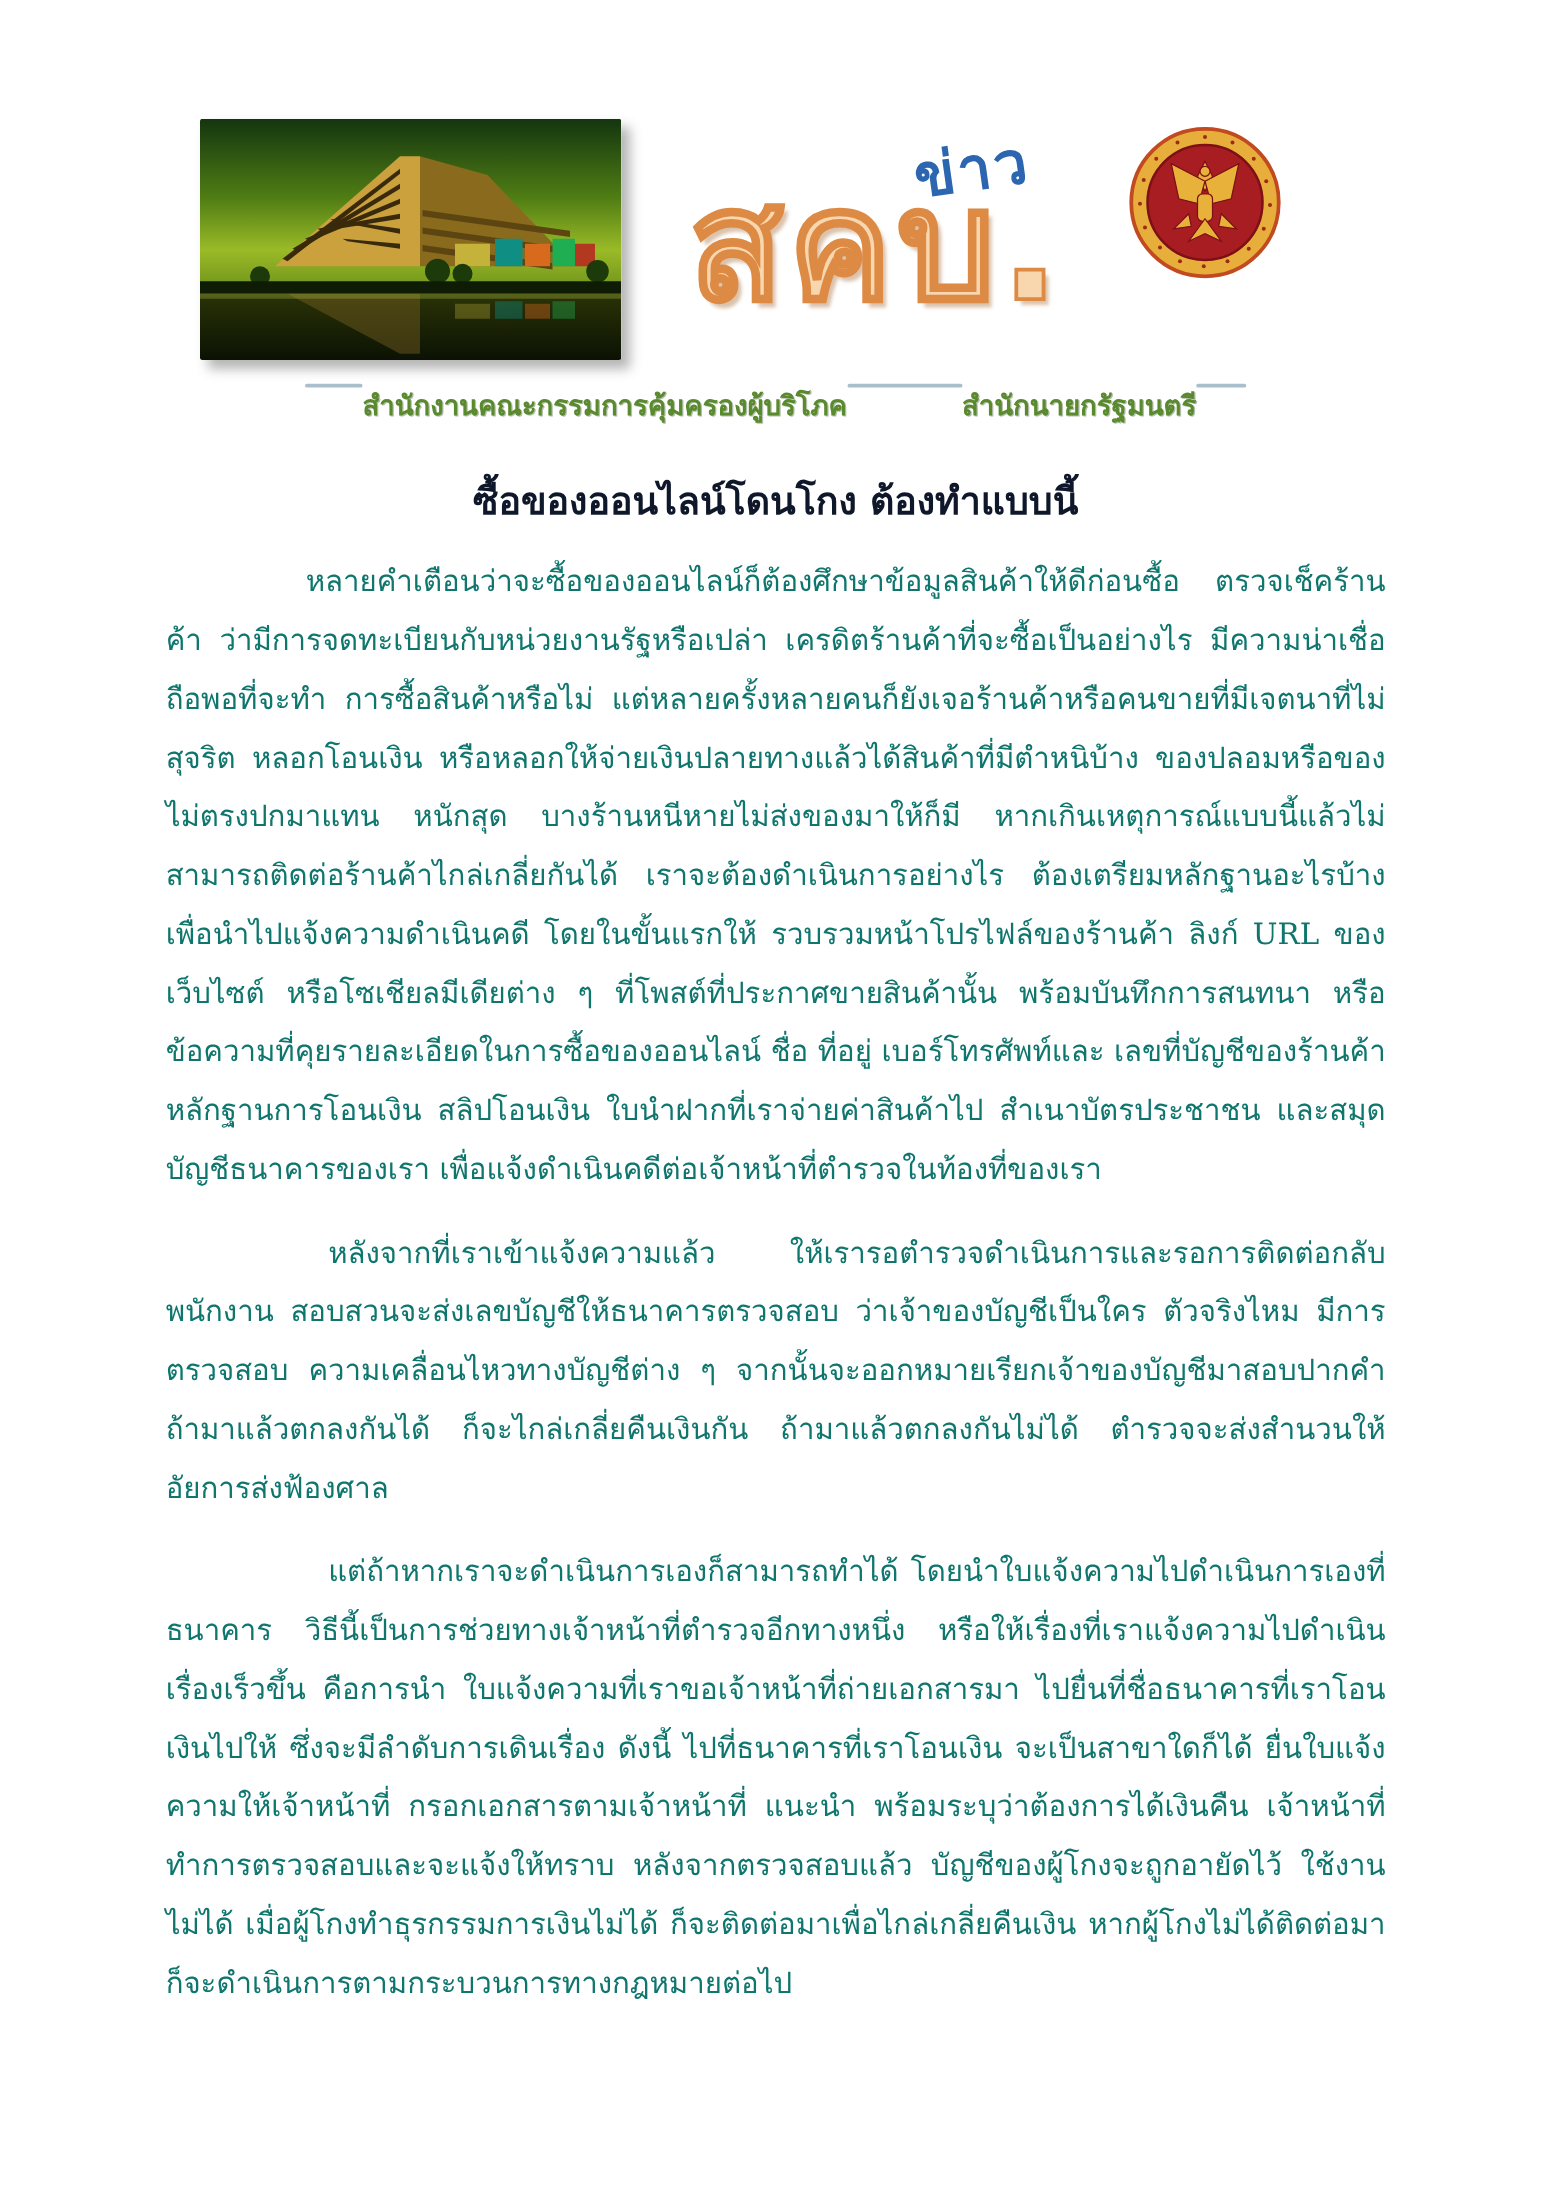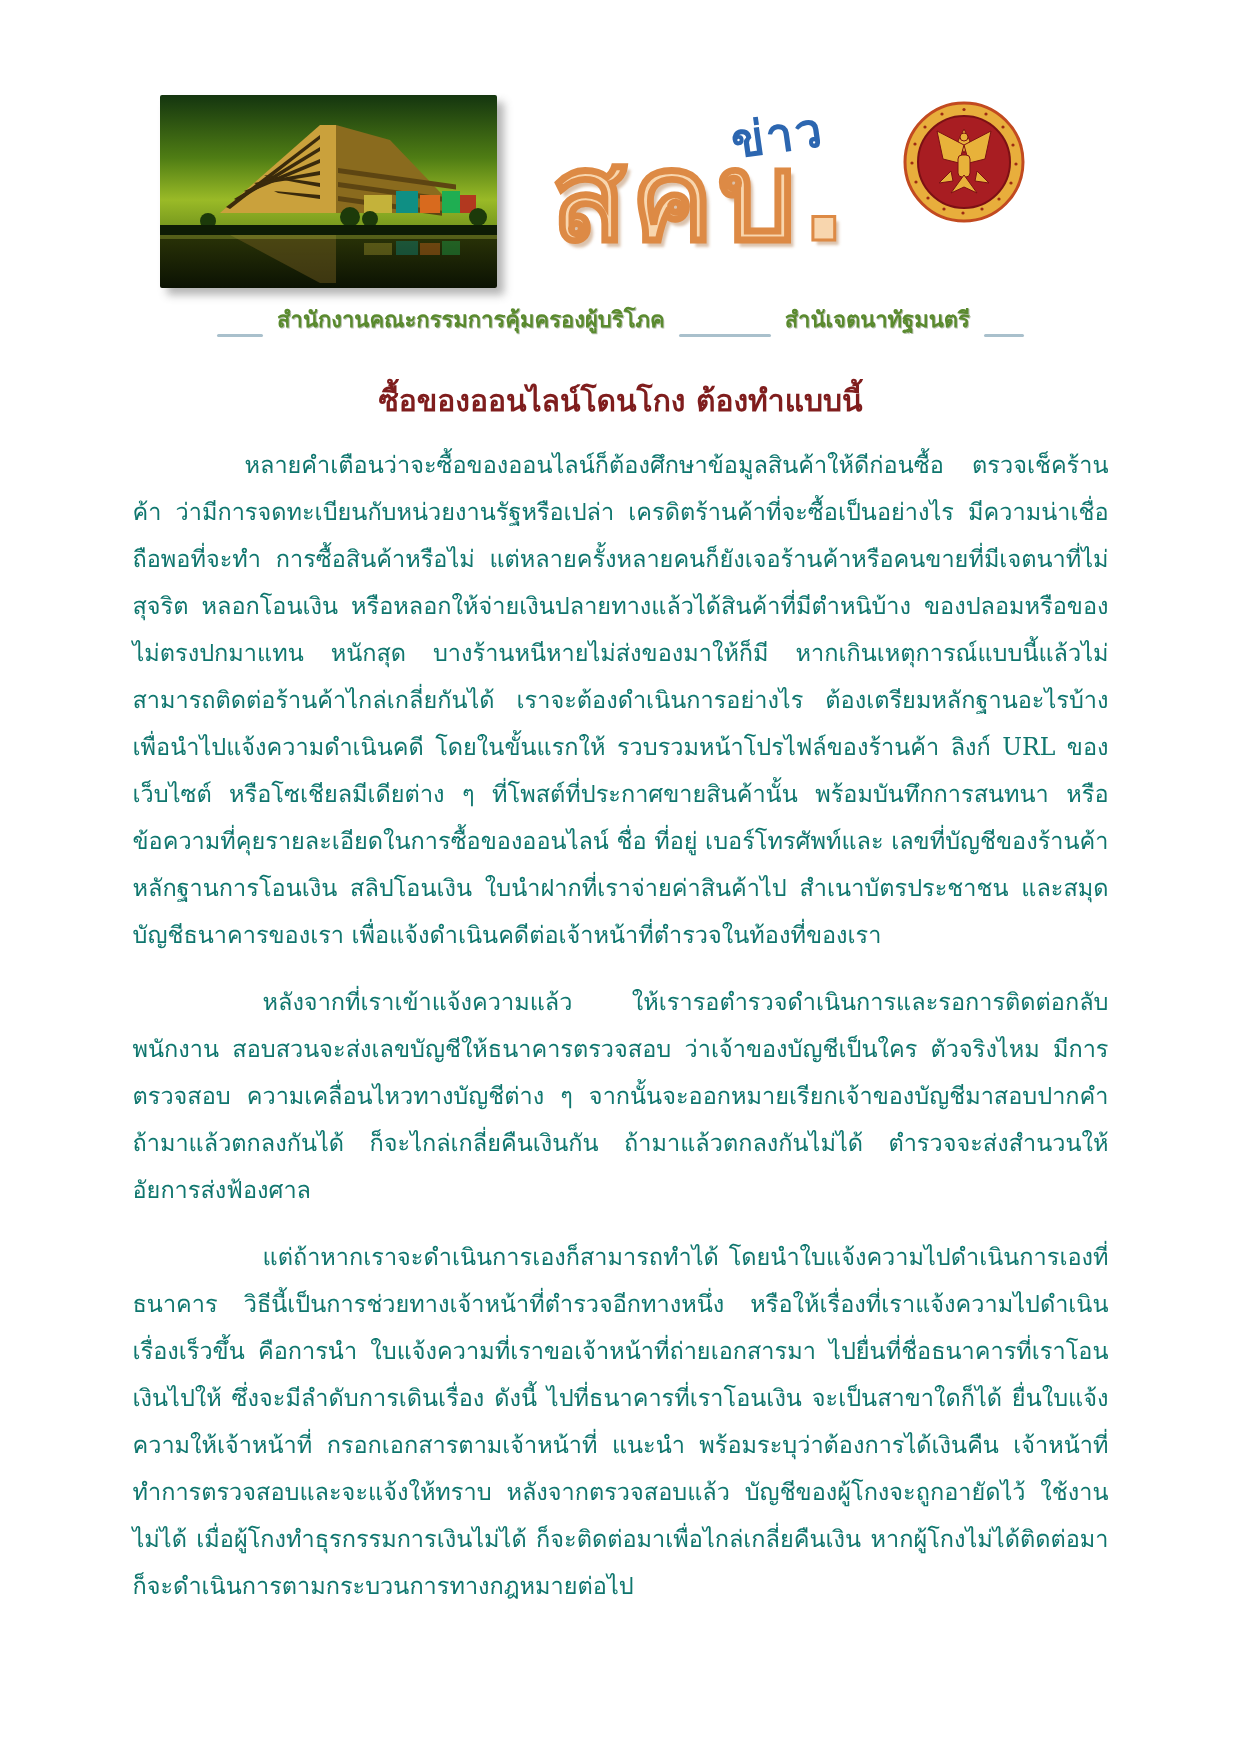--- a/index.html
+++ b/index.html
@@ -74,23 +74,22 @@
     margin-left: 4px;
     margin-top: 6px;
     flex: 0 0 auto;
   }
   .emblem svg { display: block; }
 
   
   .caption-row {
     margin-top: 12px;
     display: flex;
-    align-items: flex-end;
+    align-items: flex-start;
     justify-content: center;
-    gap: 14px;
     height: 30px;
   }
   .dash {
     height: 3px;
     background: #a9c0cc;
     border-radius: 2px;
     display: inline-block;
   }
   .dash.d1 { width: 46px; }
   .dash.d2 { width: 92px; }
@@ -103,21 +102,21 @@
     white-space: nowrap;
   }
 
   
   .title {
     margin: 40px 0 18px 0;
     text-align: center;
     font-family: "DejaVu Serif", "Liberation Serif", serif;
     font-size: 30px;
     font-weight: 700;
-    color: #7f1d1d;
+    color: #0f172a;
   }
 
   
   .article {
     width: 976px;
     margin: 0 auto;
     font-family: "DejaVu Serif", "Liberation Serif", serif;
   }
   .article p {
     margin: 0 0 20px 0;
@@ -238,21 +237,21 @@
         </g>
         <circle cx="61" cy="36" r="4" fill="#e8b23a" stroke="#7c1014"></circle>
       </svg>
     </div>
   </header>
 
   <div class="caption-row">
     <span class="dash d1"></span>
     <span class="caption-text">สำนักงานคณะกรรมการคุ้มครองผู้บริโภค</span>
     <span class="dash d2"></span>
-    <span class="caption-text">สำนัเจตนาทัฐมนตรี</span>
+    <span class="caption-text">สำนักนายกรัฐมนตรี</span>
     <span class="dash d3"></span>
   </div>
 
   <h1 class="title">ซื้อของออนไลน์โดนโกง ต้องทำแบบนี้</h1>
 
   <main class="article">
     <p class="indent-sm">หลายคำเตือนว่าจะซื้อของออนไลน์ก็ต้องศึกษาข้อมูลสินค้าให้ดีก่อนซื้อ ตรวจเช็คร้านค้า ว่ามีการจดทะเบียนกับหน่วยงานรัฐหรือเปล่า เครดิตร้านค้าที่จะซื้อเป็นอย่างไร มีความน่าเชื่อถือพอที่จะทำ การซื้อสินค้าหรือไม่ แต่หลายครั้งหลายคนก็ยังเจอร้านค้าหรือคนขายที่มีเจตนาที่ไม่สุจริต หลอกโอนเงิน หรือหลอกให้จ่ายเงินปลายทางแล้วได้สินค้าที่มีตำหนิบ้าง ของปลอมหรือของไม่ตรงปกมาแทน หนักสุด บางร้านหนีหายไม่ส่งของมาให้ก็มี หากเกินเหตุการณ์แบบนี้แล้วไม่สามารถติดต่อร้านค้าไกล่เกลี่ยกันได้ เราจะต้องดำเนินการอย่างไร ต้องเตรียมหลักฐานอะไรบ้างเพื่อนำไปแจ้งความดำเนินคดี โดยในขั้นแรกให้ รวบรวมหน้าโปรไฟล์ของร้านค้า ลิงก์ URL ของเว็บไซต์ หรือโซเชียลมีเดียต่าง ๆ ที่โพสต์ที่ประกาศขายสินค้านั้น พร้อมบันทึกการสนทนา หรือข้อความที่คุยรายละเอียดในการซื้อของออนไลน์ ชื่อ ที่อยู่ เบอร์โทรศัพท์และ เลขที่บัญชีของร้านค้า หลักฐานการโอนเงิน สลิปโอนเงิน ใบนำฝากที่เราจ่ายค่าสินค้าไป สำเนาบัตรประชาชน และสมุดบัญชีธนาคารของเรา เพื่อแจ้งดำเนินคดีต่อเจ้าหน้าที่ตำรวจในท้องที่ของเรา</p>
     <p class="indent-lg">หลังจากที่เราเข้าแจ้งความแล้ว ให้เรารอตำรวจดำเนินการและรอการติดต่อกลับพนักงาน สอบสวนจะส่งเลขบัญชีให้ธนาคารตรวจสอบ ว่าเจ้าของบัญชีเป็นใคร ตัวจริงไหม มีการตรวจสอบ ความเคลื่อนไหวทางบัญชีต่าง ๆ จากนั้นจะออกหมายเรียกเจ้าของบัญชีมาสอบปากคำ ถ้ามาแล้วตกลงกันได้ ก็จะไกล่เกลี่ยคืนเงินกัน ถ้ามาแล้วตกลงกันไม่ได้ ตำรวจจะส่งสำนวนให้อัยการส่งฟ้องศาล</p>
     <p class="indent-lg">แต่ถ้าหากเราจะดำเนินการเองก็สามารถทำได้ โดยนำใบแจ้งความไปดำเนินการเองที่ธนาคาร วิธีนี้เป็นการช่วยทางเจ้าหน้าที่ตำรวจอีกทางหนึ่ง หรือให้เรื่องที่เราแจ้งความไปดำเนินเรื่องเร็วขึ้น คือการนำ ใบแจ้งความที่เราขอเจ้าหน้าที่ถ่ายเอกสารมา ไปยื่นที่ชื่อธนาคารที่เราโอนเงินไปให้ ซึ่งจะมีลำดับการเดินเรื่อง ดังนี้ ไปที่ธนาคารที่เราโอนเงิน จะเป็นสาขาใดก็ได้ ยื่นใบแจ้งความให้เจ้าหน้าที่ กรอกเอกสารตามเจ้าหน้าที่ แนะนำ พร้อมระบุว่าต้องการได้เงินคืน เจ้าหน้าที่ทำการตรวจสอบและจะแจ้งให้ทราบ หลังจากตรวจสอบแล้ว บัญชีของผู้โกงจะถูกอายัดไว้ ใช้งานไม่ได้ เมื่อผู้โกงทำธุรกรรมการเงินไม่ได้ ก็จะติดต่อมาเพื่อไกล่เกลี่ยคืนเงิน หากผู้โกงไม่ได้ติดต่อมา ก็จะดำเนินการตามกระบวนการทางกฎหมายต่อไป</p>
   </main>

